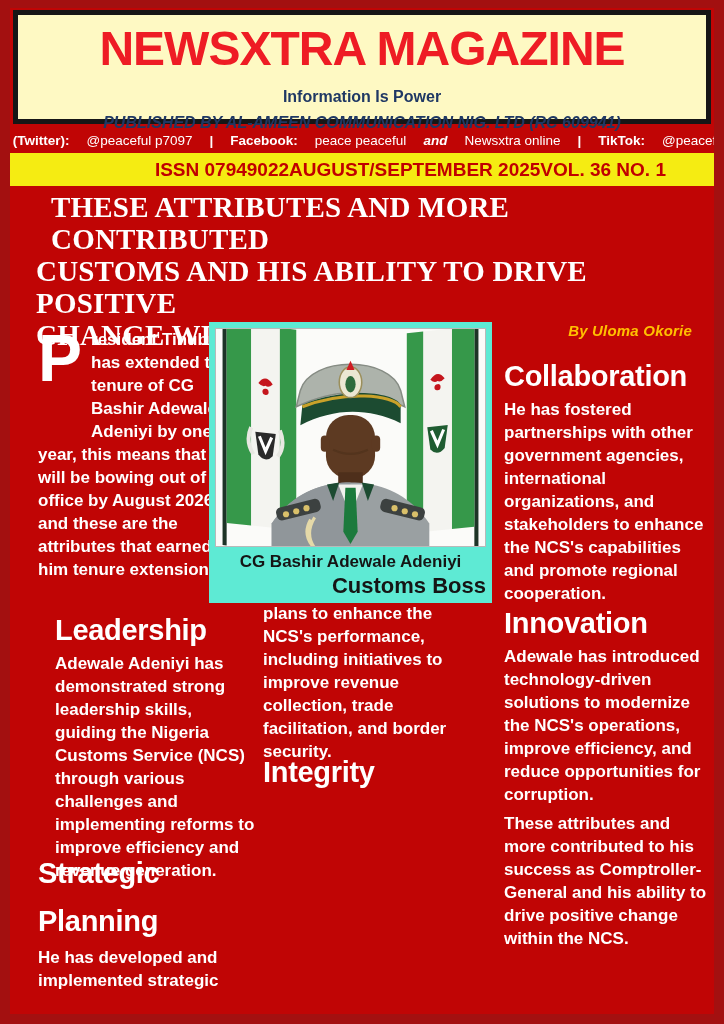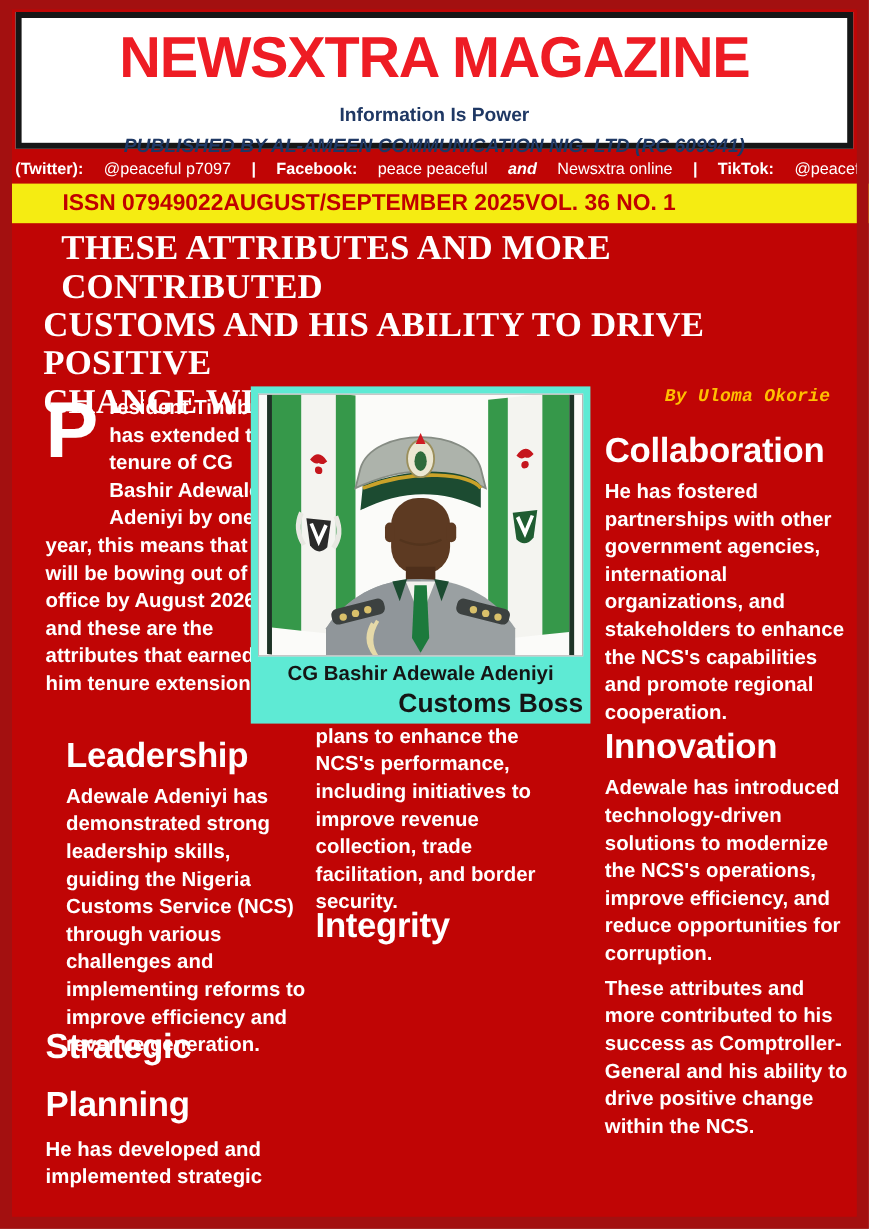--- a/index.html
+++ b/index.html
@@ -16,21 +16,21 @@
   .page{
     position:relative;width:724px;height:1024px;overflow:hidden;
     background:var(--page_red);
     font-family:"Liberation Sans",sans-serif;
   }
   .frame{position:absolute;inset:0;border:10px solid var(--border_red);border-top-width:8px;pointer-events:none;z-index:50}
 
   
   .masthead{
     position:absolute;left:13px;top:10px;width:698px;height:114px;
-    background:#ffffff;border:5px solid #161616;text-align:center;z-index:10;
+    background:#fef9c3;border:5px solid #161616;text-align:center;z-index:10;
   }
   .m-title{
     margin-top:9px;font-size:48px;line-height:50px;font-weight:900;
     letter-spacing:-1px;color:var(--title_red);
   }
   .m-tagline{margin-top:14px;font-size:16px;font-weight:700;color:var(--navy)}
   .m-publisher{margin-top:8px;font-size:16px;font-weight:700;font-style:italic;color:var(--navy)}
 
   
   .links-bar{
@@ -40,35 +40,35 @@
   }
   .lb-label{color:var(--link_yellow);font-weight:700}
   .seg-b{font-weight:700}
   .seg-r{font-weight:400}
   .seg-bi{font-weight:700;font-style:italic}
 
   
   .issue-bar{
     position:absolute;left:0;top:153px;width:100%;height:33px;
     background:var(--yellow_bar);
-    display:flex;align-items:center;justify-content:flex-start;
+    display:flex;align-items:center;justify-content:flex-end;
     padding:0 58px 0 52px;
     font-size:19px;font-weight:700;color:#c00000;
   }
 
   
   .headline{
     position:absolute;left:36px;top:191px;width:656px;
     font-family:"Liberation Serif",serif;font-weight:700;
     font-size:29px;line-height:32px;color:#ffffff;letter-spacing:.2px;
   }
   .hl-indent{padding-left:15px}
   .byline{
     position:absolute;right:0;bottom:4px;
-    font-family:Liberation Mono, monospace;
+    font-family:Liberation Sans, sans-serif;
     font-size:15px;font-weight:700;font-style:italic;color:var(--byline_yellow);
   }
 
   
   .btxt{font-size:17px;line-height:23px;font-weight:700;color:#ffffff}
   .sec-h{font-size:29px;line-height:36px;font-weight:800;color:#ffffff;letter-spacing:-.3px;margin-bottom:4px}
 
   .intro{position:absolute;left:38px;top:328px;width:198px}
   .dropcap{
     float:left;font-size:66px;line-height:56px;font-weight:800;color:#ffffff;

